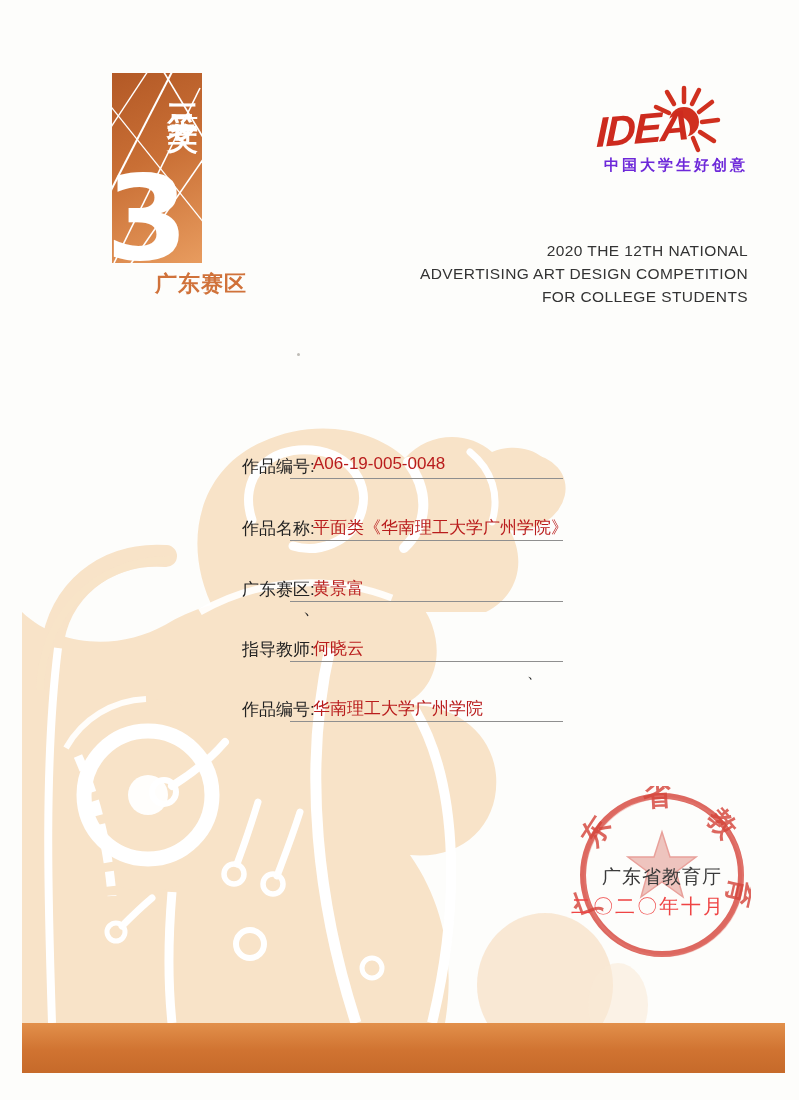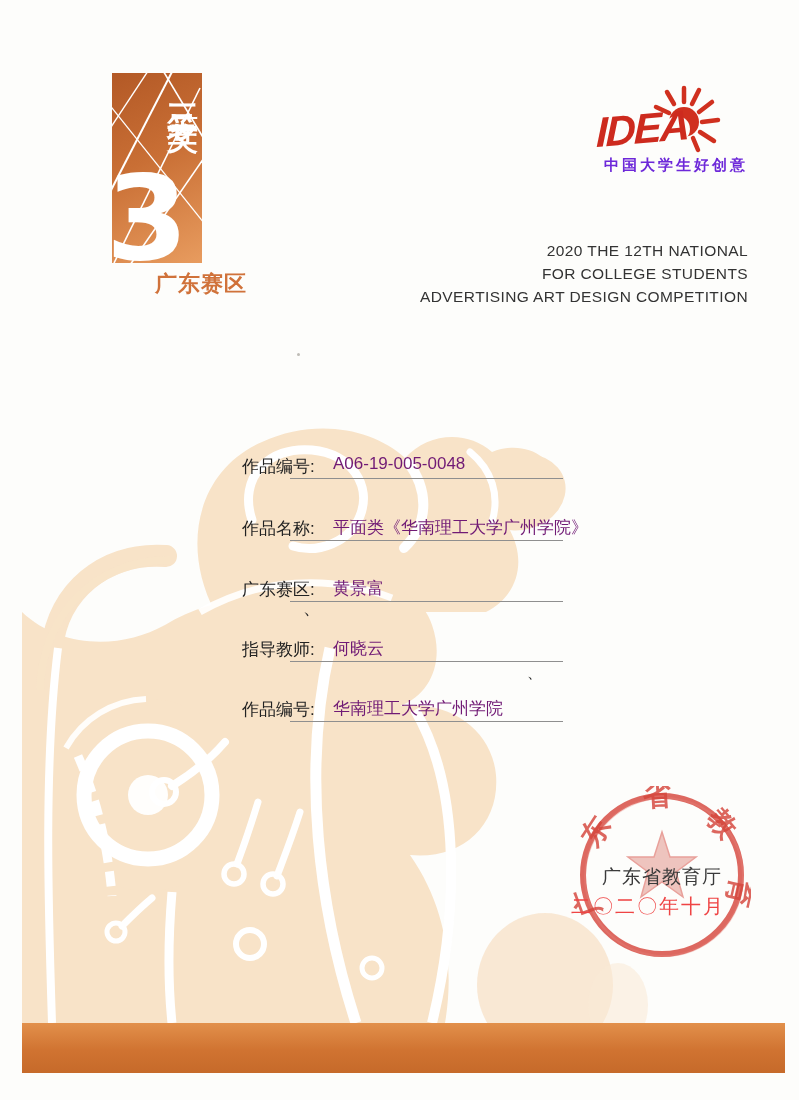--- a/index.html
+++ b/index.html
@@ -50,22 +50,22 @@
   .subtitle-en{
     position:absolute;right:51px;top:239px;text-align:right;
     color:#333333;font-size:15.5px;line-height:23px;letter-spacing:.4px;z-index:2;
   }
   
   .field-label{
     position:absolute;left:222px;color:#222222;font-size:17px;
     white-space:nowrap;z-index:2;font-weight:500;margin-left:20px;
   }
   .field-value{
-    position:absolute;left:313px;color:#701a75;font-size:17px;
-    white-space:nowrap;z-index:3;margin-left:20px;
+    position:absolute;left:313px;color:#b91c1c;font-size:17px;
+    white-space:nowrap;z-index:3;
   }
   .field-line{
     position:absolute;left:290px;width:273px;height:1px;
     border-bottom:1.6px solid #8f8f8f;z-index:2;
   }
   .stray{position:absolute;color:#2a2a2a;z-index:3;}
   
   .seal{position:absolute;left:573px;top:786px;width:178px;height:178px;z-index:2;}
   .seal-issuer{
     position:absolute;left:573px;top:864px;width:178px;text-align:center;
@@ -161,22 +161,22 @@
       </g>
       <circle cx="40" cy="42" r="15" fill="#d0301f"></circle>
       <circle cx="33" cy="49" r="13" fill="#fdfdfb"></circle>
     </svg>
     <div class="logo-wordmark">IDEA</div>
     <div class="logo-tagline">中国大学生好创意</div>
   </div>
 
   <div class="subtitle-en">
     <div>2020 THE 12TH NATIONAL</div>
+    <div>ADVERTISING ART DESIGN COMPETITION</div>
     <div>FOR COLLEGE STUDENTS</div>
-    <div>ADVERTISING ART DESIGN COMPETITION</div>
   </div>
 
   <div class="field-label" style="top:455px">作品编号:</div>
   <div class="field-value" style="top:454px">A06-19-005-0048</div>
   <div class="field-line" style="top:477px"></div>
 
   <div class="field-label" style="top:517px">作品名称:</div>
   <div class="field-value" style="top:516px">平面类《华南理工大学广州学院》</div>
   <div class="field-line" style="top:539px"></div>
 

